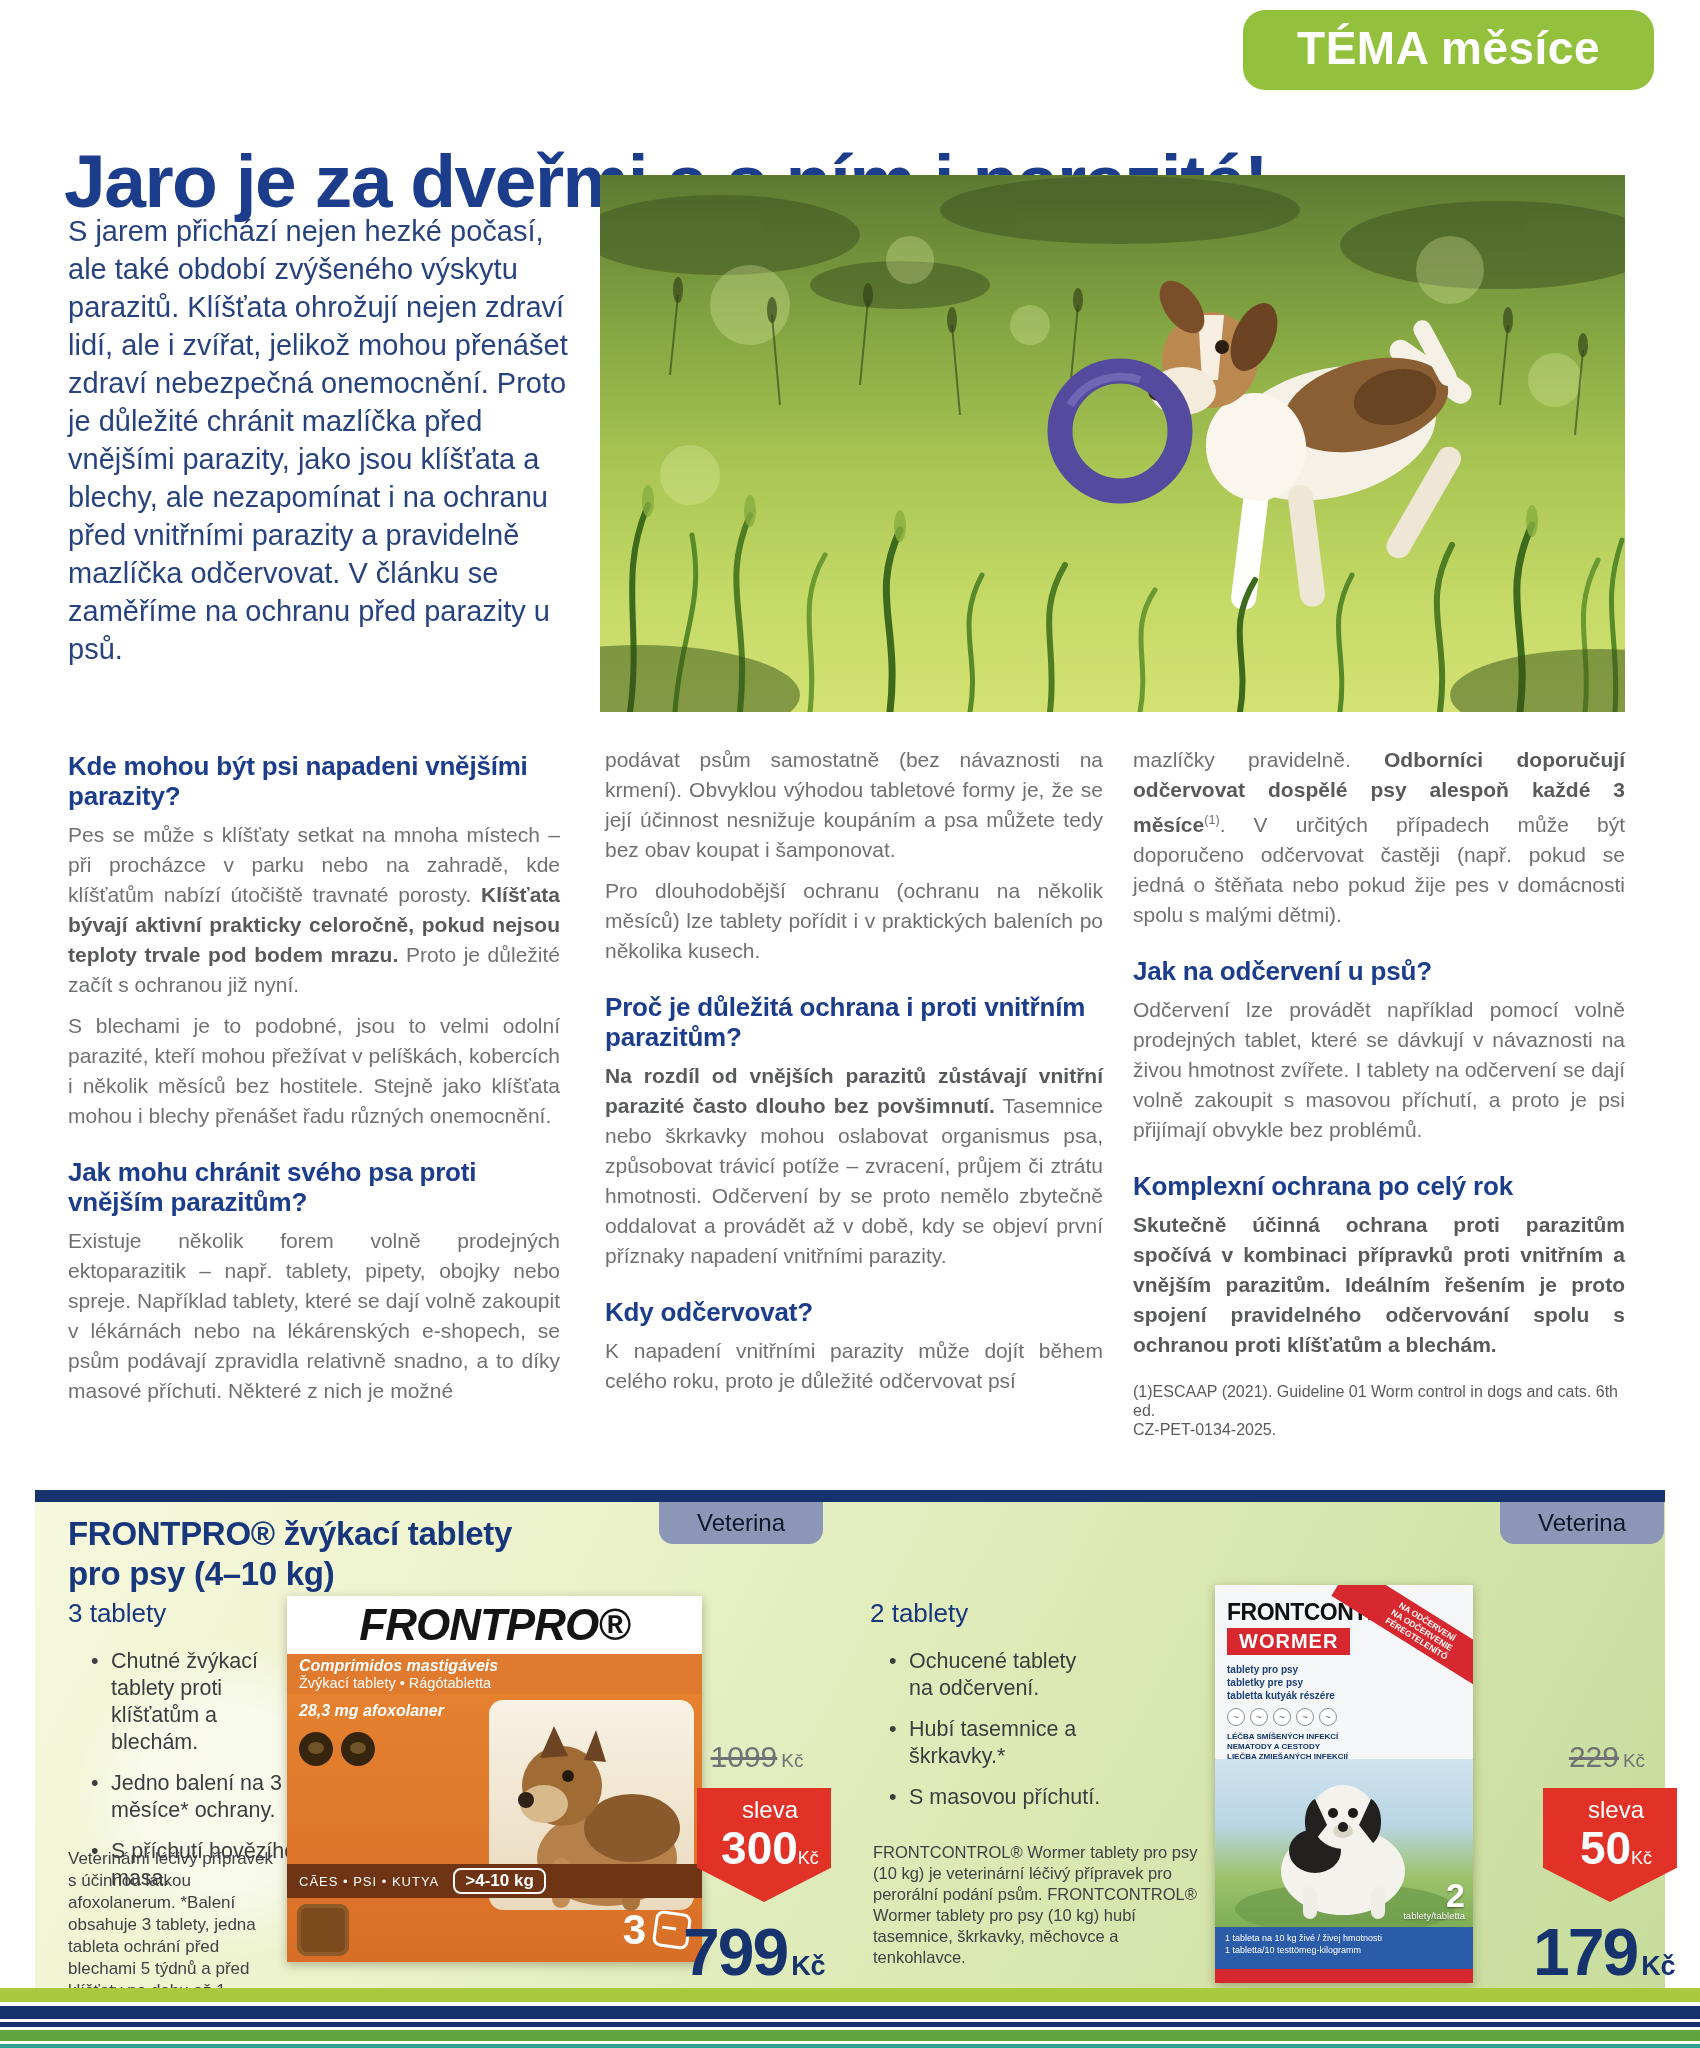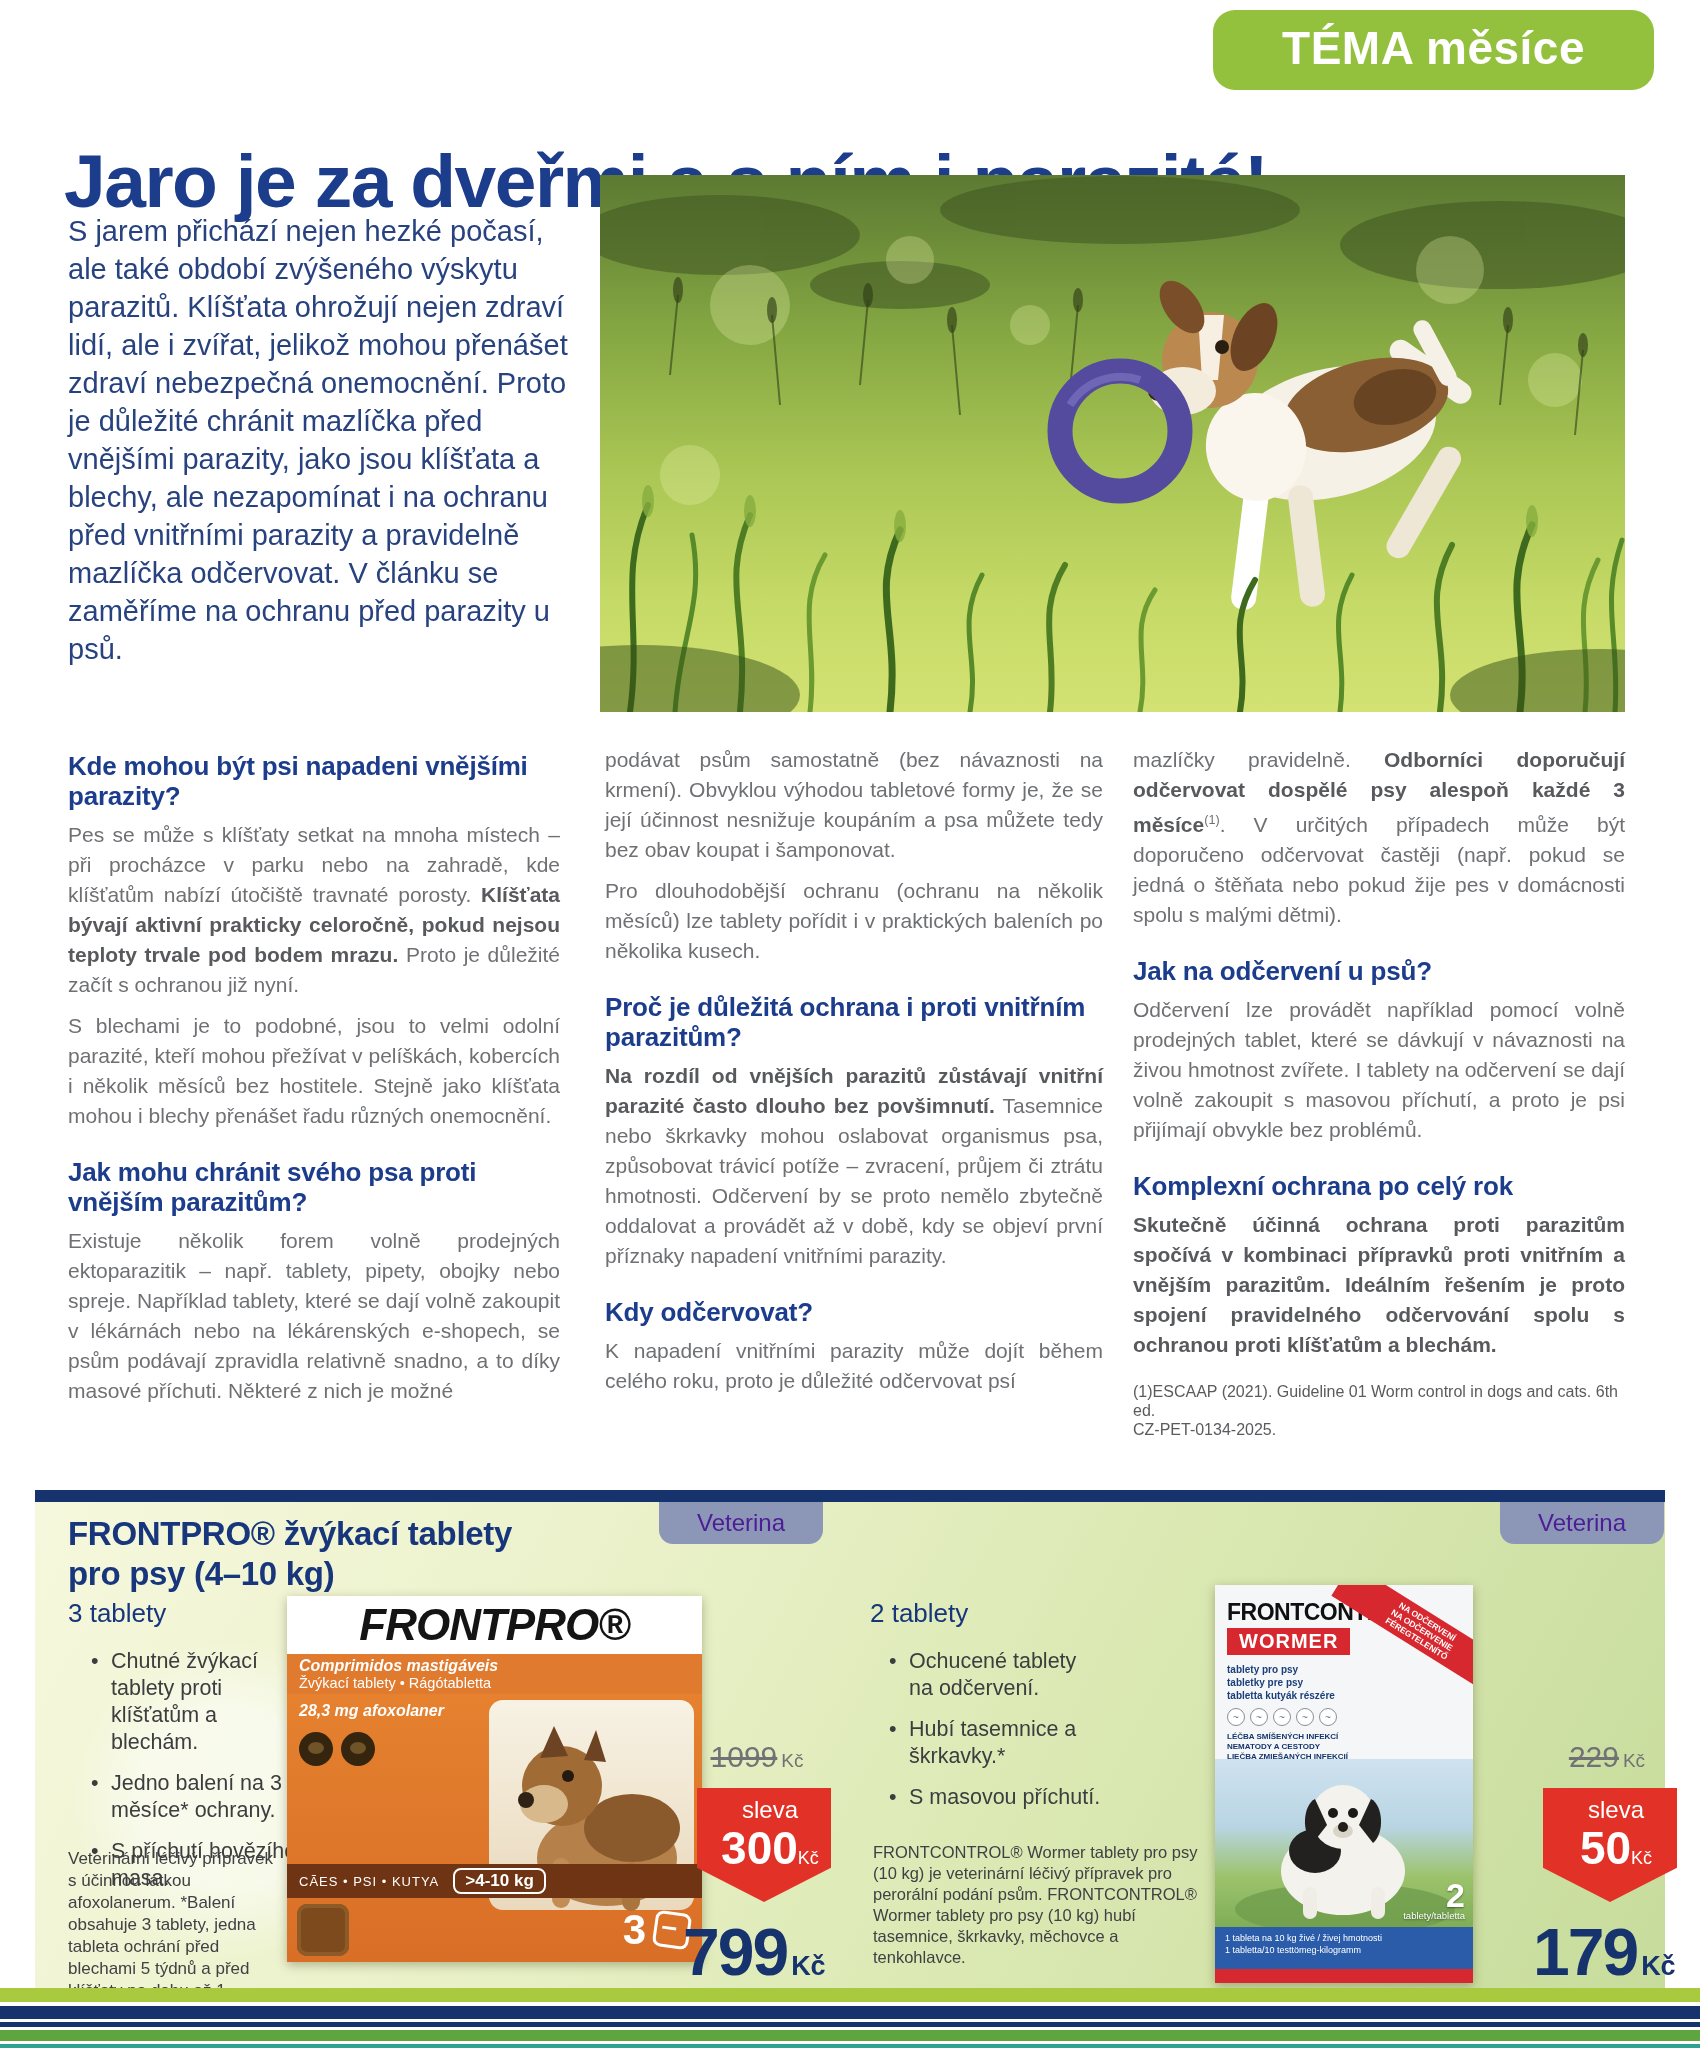--- a/index.html
+++ b/index.html
@@ -1,21 +1,21 @@
 <!DOCTYPE html>
 <html><head>
 <meta charset="utf-8">
 <style>
   html,body{margin:0;padding:0;background:#ffffff;}
   .page{position:relative;width:1700px;height:2048px;background:#ffffff;overflow:hidden;
         font-family:"Liberation Sans",sans-serif;}
 
   
   .tema-badge{position:absolute;top:10px;right:46px;background:#93c13d;color:#ffffff;
-    font-size:46px;font-weight:bold;padding:11px 69px 15px;border-radius:22px;letter-spacing:.5px;}
+    font-size:46px;font-weight:bold;padding:11px 54px 15px;border-radius:22px;letter-spacing:.5px;}
   .headline{position:absolute;left:64px;top:88px;font-size:75px;font-weight:bold;color:#1c3c8c;
     letter-spacing:-1.5px;white-space:nowrap;}
 
   
   .intro{position:absolute;left:68px;top:212px;width:508px;font-size:29px;line-height:38px;
     color:#27427f;}
 
   
   .hero{position:absolute;left:600px;top:175px;width:1025px;height:537px;overflow:hidden;}
   .hero svg{display:block;}
@@ -32,21 +32,21 @@
   .col b{color:#58595c;}
   sup{font-size:60%;}
   .footnote{font-size:16px;line-height:19px;color:#5a5b5e;margin-top:22px;text-align:left;}
 
   
   .promo{position:absolute;left:35px;top:1490px;width:1630px;height:498px;
     background:
       radial-gradient(circle at 12% 62%, rgba(255,255,255,.55) 0 90px, rgba(255,255,255,0) 160px),
       linear-gradient(118deg,#f6f8dd 0%,#ecf2cc 30%,#dcE9b4 60%,#c7dc9c 100%);}
   .promo-bar{position:absolute;left:0;top:0;width:100%;height:12px;background:#16336e;}
-  .veterina{position:absolute;top:12px;width:164px;height:42px;background:#8c97b7;color:#4c1d95;
+  .veterina{position:absolute;top:12px;width:164px;height:42px;background:#8c97b7;color:#0f172a;
     font-size:24px;display:flex;align-items:center;justify-content:center;border-radius:0 0 14px 14px;}
   .vet-left{left:624px;} .vet-right{left:1465px;}
 
   .promo-title{position:absolute;font-size:33px;font-weight:bold;color:#17367c;line-height:40px;
     letter-spacing:-.3px;}
   .pt-left{left:33px;top:24px;width:500px;}
   .pt-right{left:835px;top:24px;width:520px;}
   .promo-sub{position:absolute;font-size:26px;color:#17367c;}
   .ps-left{left:33px;top:108px;} .ps-right{left:835px;top:108px;}
 

